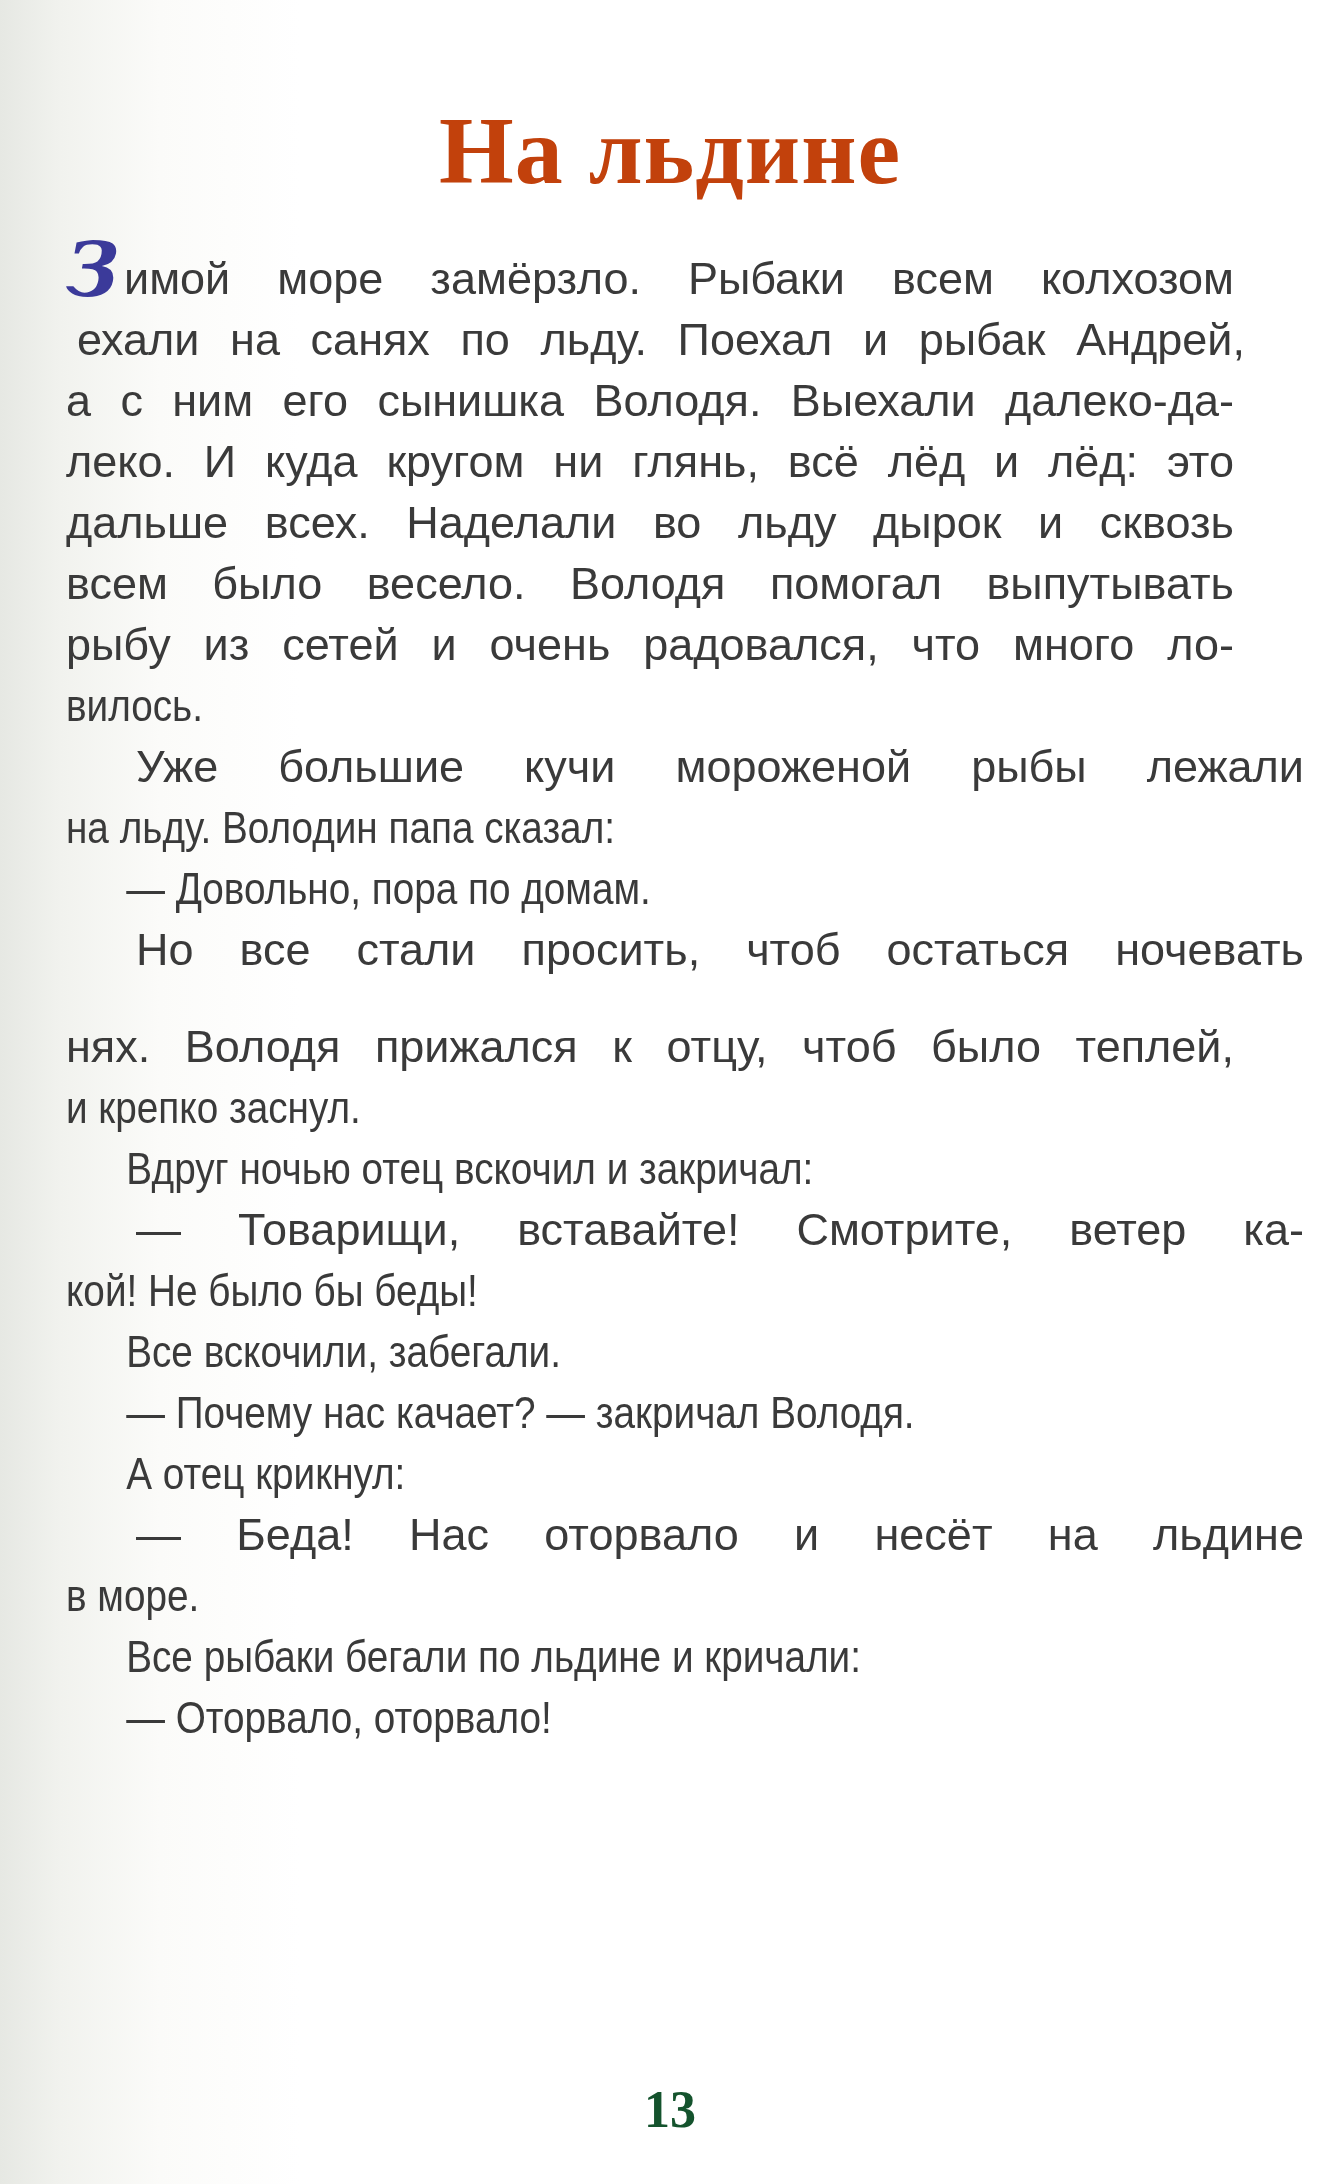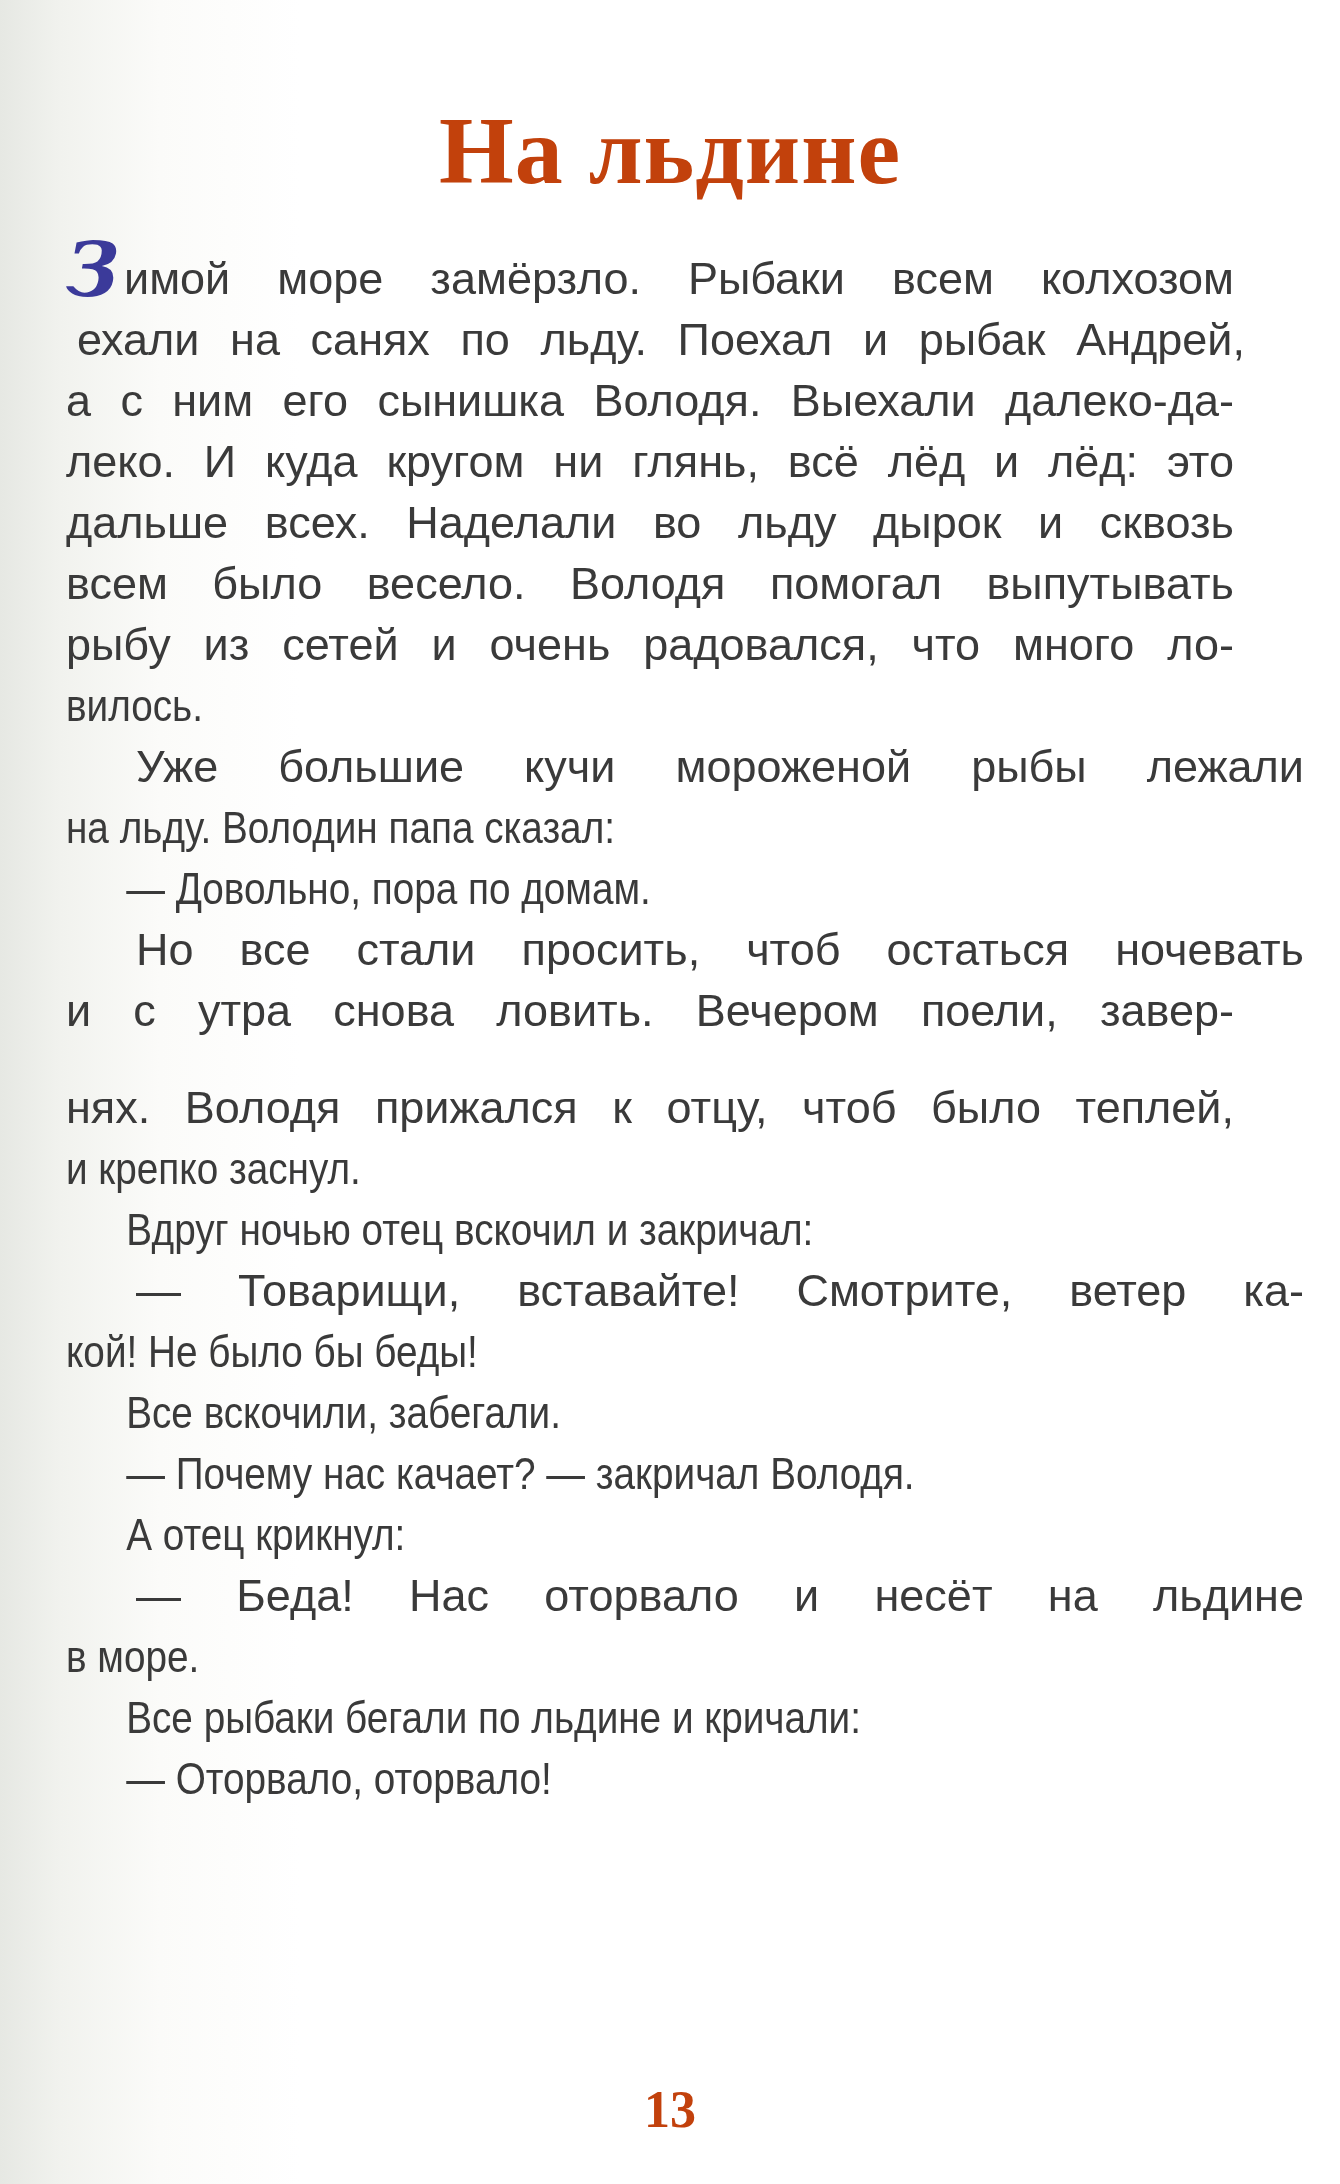--- a/index.html
+++ b/index.html
@@ -30,21 +30,21 @@
     .line span.txt { display: inline; }
     .dropcap {
       font-family: "DejaVu Serif", serif; font-weight: bold; font-style: italic;
       color: #3b3a9a; font-size: 74px; line-height: 40px;
       display: inline-block; width: 60px; margin-right: -2px;
       vertical-align: -2px;
     }
     .page-number {
       position: absolute; left: 0; width: 1340px; top: 2080px;
       text-align: center; font-family: "Liberation Serif", serif;
-      font-weight: bold; font-size: 52px; color: #c2410c;
+      font-weight: bold; font-size: 52px; color: #14532d;
     }
   </style>
 </head>
 <body>
 
 <div class="page">
   <h1 class="title" style="margin:0">На льдине</h1>
 
   <div class="body-text">
     <div class="line" style="width: 1168px; display: block;"><span class="dropcap">З</span><span class="txt">имой море замёрзло. Рыбаки всем колхозом</span></div>
@@ -52,21 +52,20 @@
     <div class="line" style="width: 1168px; display: block;"><span class="txt">а с ним его сынишка Володя. Выехали далеко-да-</span></div>
     <div class="line" style="width: 1168px; display: block;"><span class="txt">леко. И куда кругом ни глянь, всё лёд и лёд: это</span></div>
     <div class="line" style="width: 1168px; display: block;"><span class="txt">дальше всех. Наделали во льду дырок и сквозь</span></div>
     <div class="line" style="width: 1168px; display: block;"><span class="txt">всем было весело. Володя помогал выпутывать</span></div>
     <div class="line" style="width: 1168px; display: block;"><span class="txt">рыбу из сетей и очень радовался, что много ло-</span></div>
     <div class="line last" style="width: 159px; display: block; transform: scaleX(0.86);"><span class="txt">вилось.</span></div>
     <div class="line indent" style="width: 1168px; display: block;"><span class="txt">Уже большие кучи мороженой рыбы лежали</span></div>
     <div class="line last" style="width: 638px; display: block; transform: scaleX(0.86);"><span class="txt">на льду. Володин папа сказал:</span></div>
     <div class="line indent last" style="width: 680px; display: block; transform: scaleX(0.86);"><span class="txt">— Довольно, пора по домам.</span></div>
     <div class="line indent" style="width: 1168px; display: block;"><span class="txt">Но все стали просить, чтоб остаться ночевать</span></div>
-    <div class="line" style="width: 1168px; display: block;"><span class="txt">и с утра снова ловить. Вечером поели, завер-</span></div>
     <div class="line" style="width: 1168px; display: block; margin-top: 36px;"><span class="txt">нях. Володя прижался к отцу, чтоб было теплей,</span></div>
     <div class="line last" style="width: 343px; display: block; transform: scaleX(0.86);"><span class="txt">и крепко заснул.</span></div>
     <div class="line indent last" style="width: 869px; display: block; transform: scaleX(0.86);"><span class="txt">Вдруг ночью отец вскочил и закричал:</span></div>
     <div class="line indent" style="width: 1168px; display: block;"><span class="txt">— Товарищи, вставайте! Смотрите, ветер ка-</span></div>
     <div class="line last" style="width: 479px; display: block; transform: scaleX(0.86);"><span class="txt">кой! Не было бы беды!</span></div>
     <div class="line indent last" style="width: 575px; display: block; transform: scaleX(0.86);"><span class="txt">Все вскочили, забегали.</span></div>
     <div class="line indent last" style="width: 987px; display: block; transform: scaleX(0.86);"><span class="txt">— Почему нас качает? — закричал Володя.</span></div>
     <div class="line indent last" style="width: 395px; display: block; transform: scaleX(0.86);"><span class="txt">А отец крикнул:</span></div>
     <div class="line indent" style="width: 1168px; display: block;"><span class="txt">— Беда! Нас оторвало и несёт на льдине</span></div>
     <div class="line last" style="width: 155px; display: block; transform: scaleX(0.86);"><span class="txt">в море.</span></div>

